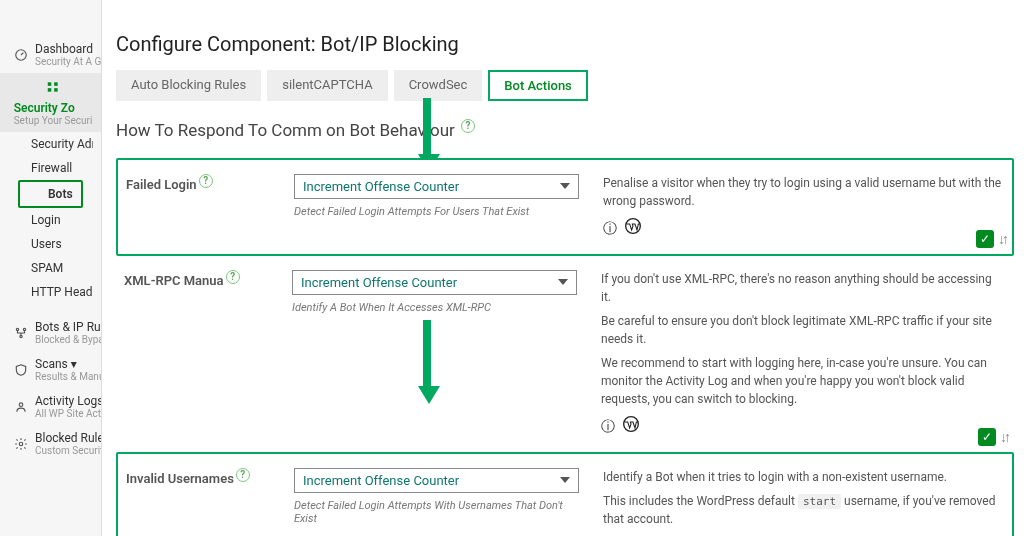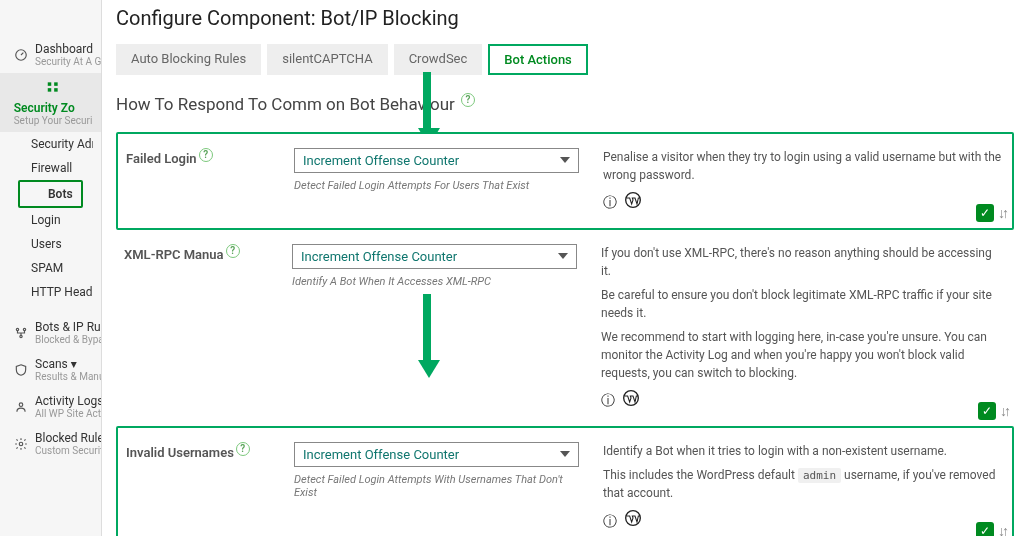--- a/index.html
+++ b/index.html
@@ -13,21 +13,21 @@
   .sidebar-item.simple { padding: 5px 8px 5px 28px; }
   .sidebar-item-title { font-size: 12px; color: #333; white-space: nowrap; overflow: hidden; }
   .sidebar-item-sub { font-size: 10px; color: #999; white-space: nowrap; overflow: hidden; }
   .sidebar-item.active { background: #e8e8e8; flex-direction: column; }
   .sidebar-item.active .sidebar-item-title { color: #008a20; font-weight: 600; }
   .sidebar-item.selected-outline { border: 2px solid #008a20; margin: 0 18px; border-radius: 2px; }
   .sidebar-item.selected-outline .sidebar-item-title { font-weight: 600; }
   .sidebar-icon-hold { width: 16px; flex: 0 0 16px; color: #555; display:flex; align-items:center; justify-content:center; }
   .sidebar-icon-hold svg { width: 14px; height: 14px; }
 
-  .main { flex: 1; padding: 6px 10px 10px 14px; overflow: hidden; }
+  .main { flex: 1; padding: 6px 10px 10px 14px; overflow: hidden; margin-top: 26px; }
   .page-title { font-size: 20px; font-weight: 400; color: #222; margin-bottom: 14px; }
 
   .tabs { display: flex; gap: 6px; margin-bottom: 18px; }
   .tab { background: #eee; color: #666; padding: 6px 14px; font-size: 13px; cursor: pointer; border: 1px solid transparent; }
   .tab.active { background: #fff; color: #008a20; border: 2px solid #00a860; font-weight: 500; text-align: center; }
 
   .section-heading { font-size: 17px; color: #444; margin-bottom: 18px; font-weight: 400; display: inline-block; position: relative; }
 
   .opt-row { display: flex; gap: 24px; padding: 14px 10px 14px 8px; position: relative; }
   .opt-row.outlined { border: 2px solid #00a860; border-radius: 2px; background: #fff; }
@@ -230,21 +230,21 @@
           </div>
         </div>
         <div class="opt-row outlined">
           <div class="opt-label-col"><span class="opt-label">Invalid Usernames</span><span class="help-icon">?</span></div>
           <div class="opt-select-col">
             <div class="opt-select">Increment Offense Counter</div>
             <div class="opt-select-caption">Detect Failed Login Attempts With Usernames That Don't Exist</div>
           </div>
           <div class="opt-desc-col">
             <p>Identify a Bot when it tries to login with a non-existent username.</p>
-            <p>This includes the WordPress default <span class="code-chip">admin</span> username, if you've removed that account.</p>
+            <p>This includes the WordPress default <span class="code-chip">start</span> username, if you've removed that account.</p>
             <div class="opt-meta">
               <span class="meta-icon">ⓘ</span>
               <span class="meta-icon"><svg width="16" height="16" viewBox="0 0 24 24" fill="currentColor">
                   <circle cx="12" cy="12" r="11" fill="none" stroke="currentColor" stroke-width="2"></circle>
                   <path d="M3 9h4l3 9 2-6-1-3h4l3 9 2-9h2" fill="none" stroke="currentColor" stroke-width="1.6"></path>
                 </svg></span>
             </div>
           </div>
           <div class="opt-corner">
             <div class="chk">✓</div>

